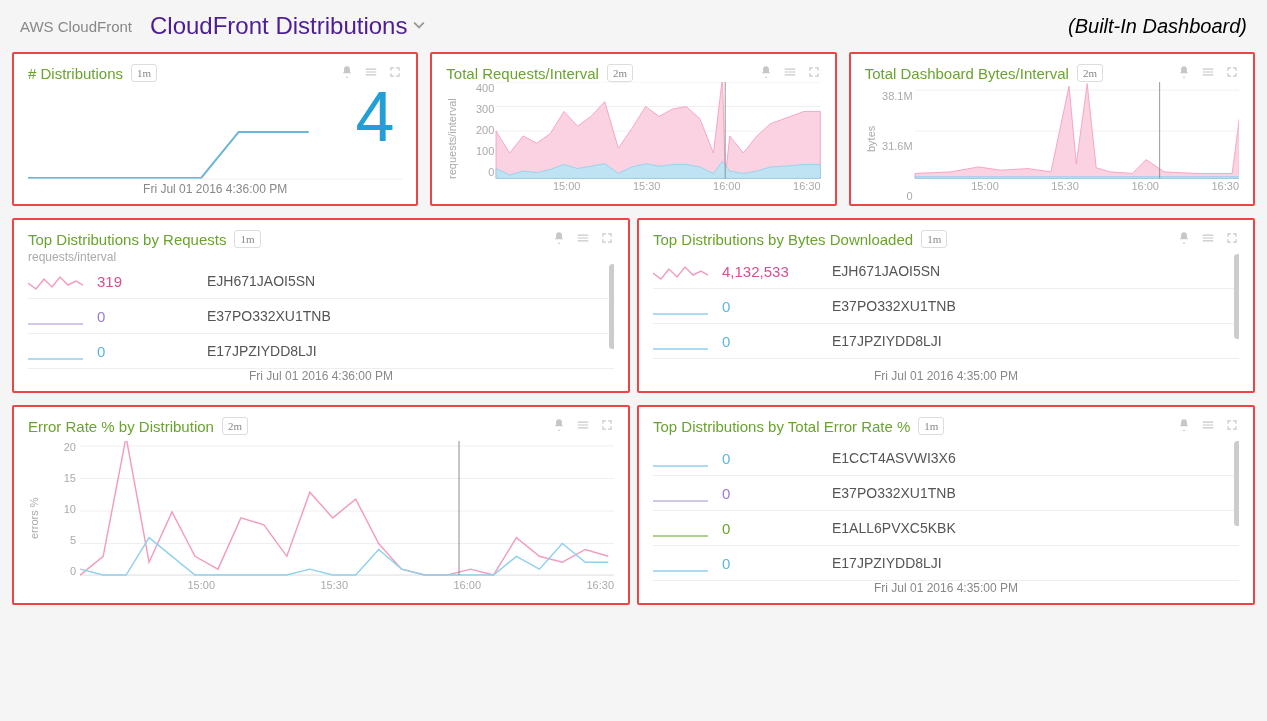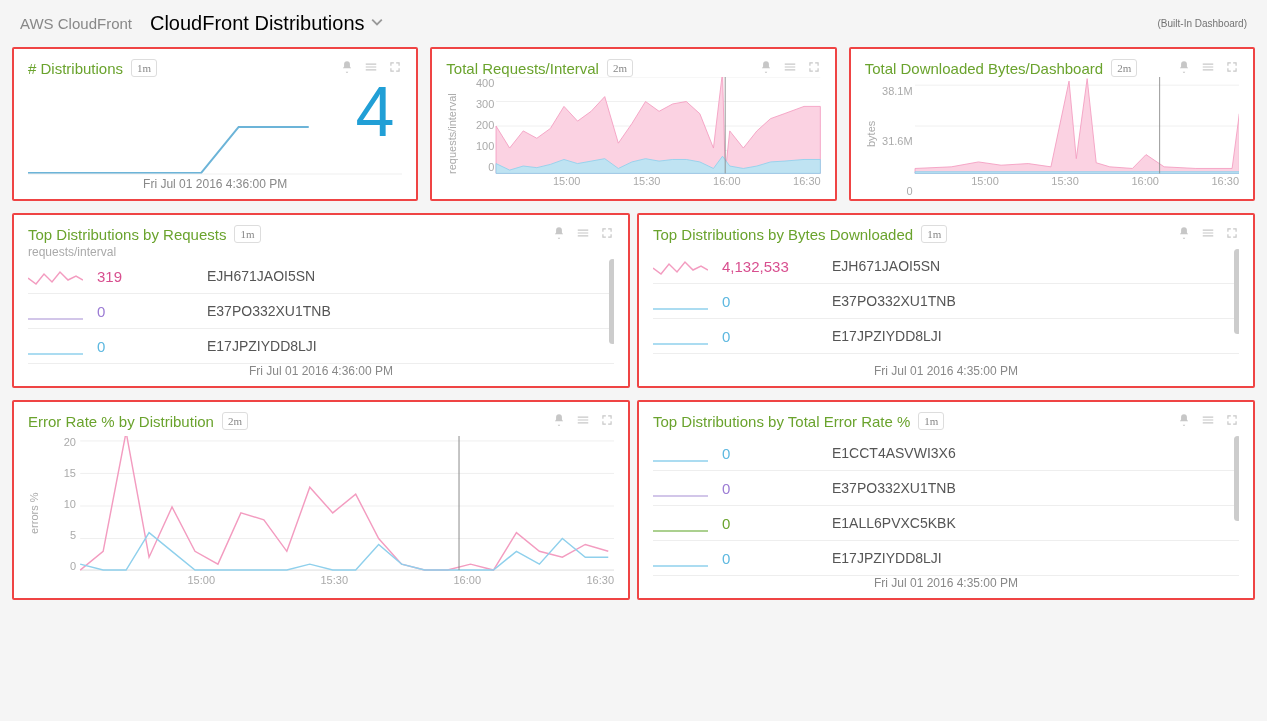--- a/index.html
+++ b/index.html
@@ -1,22 +1,22 @@
 <!DOCTYPE html>
 <html><head>
 <meta charset="utf-8">
 <style>
 * { box-sizing: border-box; margin: 0; padding: 0; }
 body { font-family: "Helvetica Neue", Arial, sans-serif; background: #f5f5f5; color: #333; font-size: 13px; }
 .header { display: flex; align-items: center; padding: 12px 20px; }
 .hdr-service { color: #888; font-size: 15px; margin-right: 18px; }
-.hdr-page { color: #000000; font-size: 20px; font-weight: 400; margin-right: 6px; }
+.hdr-page { color: #4c1d95; font-size: 24px; font-weight: 400; margin-right: 6px; }
 .hdr-caret svg { width: 12px; height: 12px; fill: #999; }
 .hdr-spacer { flex: 1; }
-.hdr-builtin { color: #737373; font-size: 10px; }
+.hdr-builtin { color: #000000; font-style: italic; font-size: 20px; }
 
 .grid { padding: 0 12px; display: grid; grid-template-columns: 1fr 1fr 1fr; grid-auto-rows: auto; gap: 12px; }
 .widget { background: #fff; border: 2px solid #ef4444; border-radius: 2px; padding: 10px 14px 8px; display: flex; flex-direction: column; }
 .row-half { display: grid; grid-column: 1 / -1; grid-template-columns: 1fr 1fr; gap: 7px; }
 
 .w-head { display: flex; align-items: center; gap: 8px; }
 .w-title { color: #6aa32d; font-size: 15px; font-weight: 400; }
 .w-int { border: 1px solid #ddd; border-radius: 3px; color: #888; font-size: 11px; padding: 0 5px; line-height: 16px; font-family: Liberation Serif, serif; }
 .w-head-icons { margin-left: auto; display: flex; gap: 10px; color: #c7c7c7; }
 .w-head-icons svg { width: 14px; height: 14px; fill: #c7c7c7; }
@@ -145,21 +145,21 @@
           <span>15:30</span>
           <span>16:00</span>
           <span>16:30</span>
         </div>
       </div>
     </div>
   </div>
 
   <div class="widget">
     <div class="w-head">
-      <span class="w-title">Total Downloaded Bytes/Dashboard</span>
+      <span class="w-title">Total Dashboard Bytes/Interval</span>
       <span class="w-int">2m</span>
       <span class="w-head-icons">
         <span><svg viewBox="0 0 24 24">
               <path d="M12 2a5 5 0 0 0-5 5v4l-2 3h14l-2-3V7a5 5 0 0 0-5-5zm0 20a2 2 0 0 0 2-2h-4a2 2 0 0 0 2 2z"></path>
             </svg></span>
         <span><svg viewBox="0 0 24 24">
               <path d="M3 6h18v2H3zM3 11h18v2H3zM3 16h18v2H3z"></path>
             </svg></span>
         <span><svg viewBox="0 0 24 24">
               <path d="M4 4h6v2H6v4H4zM20 4h-6v2h4v4h2zM4 20h6v-2H6v-4H4zM20 20h-6v-2h4v-4h2z"></path>

